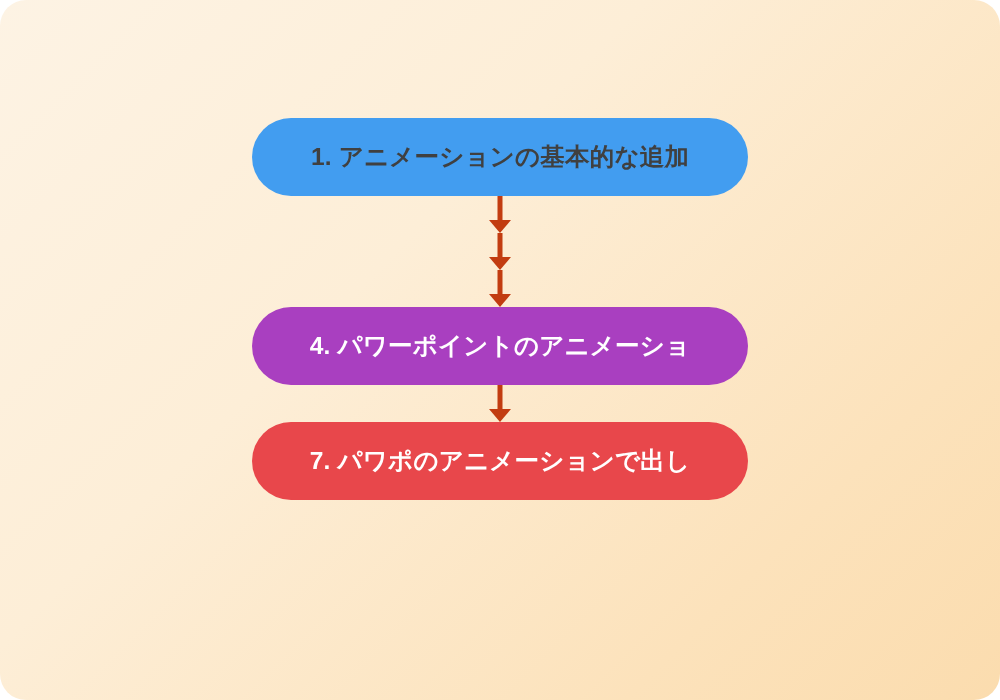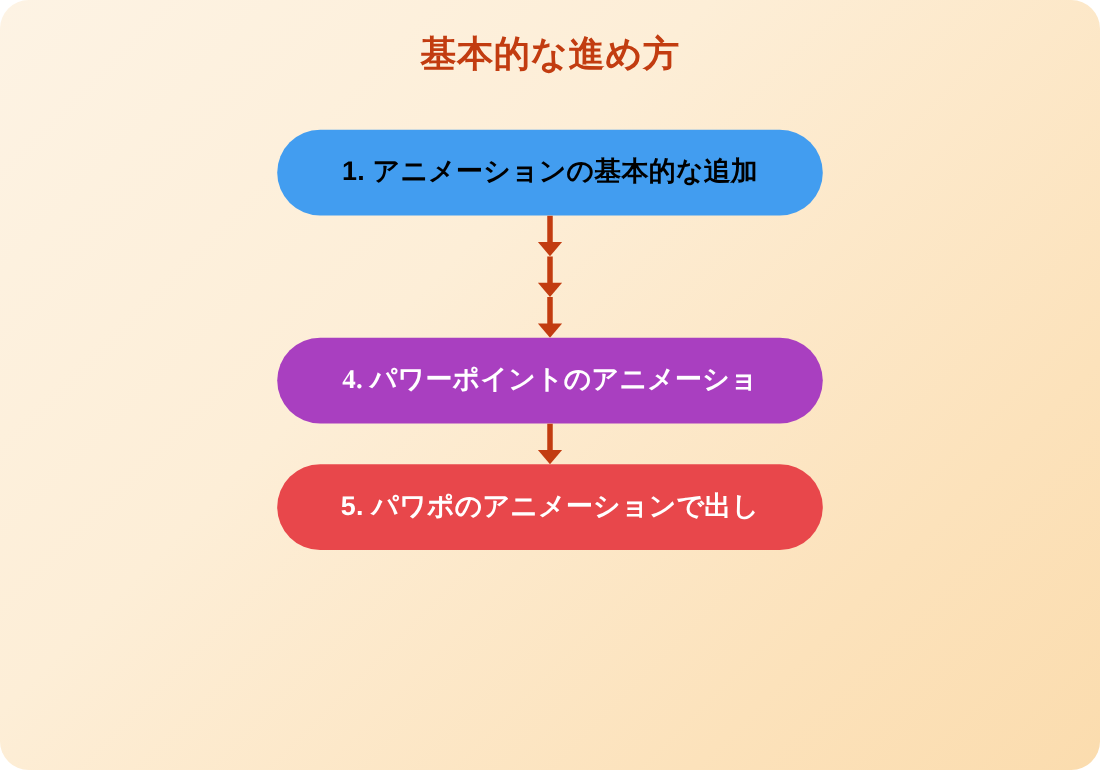--- a/index.html
+++ b/index.html
@@ -82,27 +82,26 @@
 
   .connector svg {
     display: block;
   }
 </style>
 </head>
 <body>
 
 <div id="canvas" style="background: linear-gradient(135deg, rgb(253, 243, 228) 0%, rgb(253, 238, 215) 38%, rgb(252, 226, 187) 78%, rgb(251, 220, 174) 100%);">
 
-  <div class="title" style="color: rgb(194, 60, 16);">基本的な進め方</div>
 
   <div class="flow">
 
     <div class="step-wrap">
       <div class="step" id="step-0" style="background: rgb(66, 157, 240);">
-        <span class="step-label" style="color: #000000;">1. アニメーションの基本的な追加</span>
+        <span class="step-label" style="color: #404040;">1. アニメーションの基本的な追加</span>
       </div>
     </div>
 
     <div class="connector">
       <svg width="22" height="37" viewBox="0 0 22 37">
         <rect class="arrow-stem" x="8.5" y="0" width="5" height="26" fill="#c23c10"></rect>
         <polygon class="arrow-head" points="0,24 22,24 11,37" fill="#c23c10"></polygon>
       </svg>
     </div>
 
@@ -116,32 +115,32 @@
 
 
     <div class="connector">
       <svg width="22" height="37" viewBox="0 0 22 37">
         <rect class="arrow-stem" x="8.5" y="0" width="5" height="26" fill="#c23c10"></rect>
         <polygon class="arrow-head" points="0,24 22,24 11,37" fill="#c23c10"></polygon>
       </svg>
     </div>
 
     <div class="step-wrap">
-      <div class="step" id="step-3" style="background: rgb(169, 63, 192); font-family: Liberation Serif, serif;">
+      <div class="step" id="step-3" style="background: rgb(169, 63, 192);">
         <span class="step-label" style="color: rgb(255, 255, 255);">4. パワーポイントのアニメーショ</span>
       </div>
     </div>
 
     <div class="connector">
       <svg width="22" height="37" viewBox="0 0 22 37">
         <rect class="arrow-stem" x="8.5" y="0" width="5" height="26" fill="#c23c10"></rect>
         <polygon class="arrow-head" points="0,24 22,24 11,37" fill="#c23c10"></polygon>
       </svg>
     </div>
 
     <div class="step-wrap">
       <div class="step" id="step-4" style="background: rgb(232, 71, 75);">
-        <span class="step-label" style="color: rgb(255, 255, 255);">5. パワポのアニメーションで出し</span>
+        <span class="step-label" style="color: rgb(255, 255, 255);">7. パワポのアニメーションで出し</span>
       </div>
     </div>
 
   </div>
 </div>
 
 </body></html>

